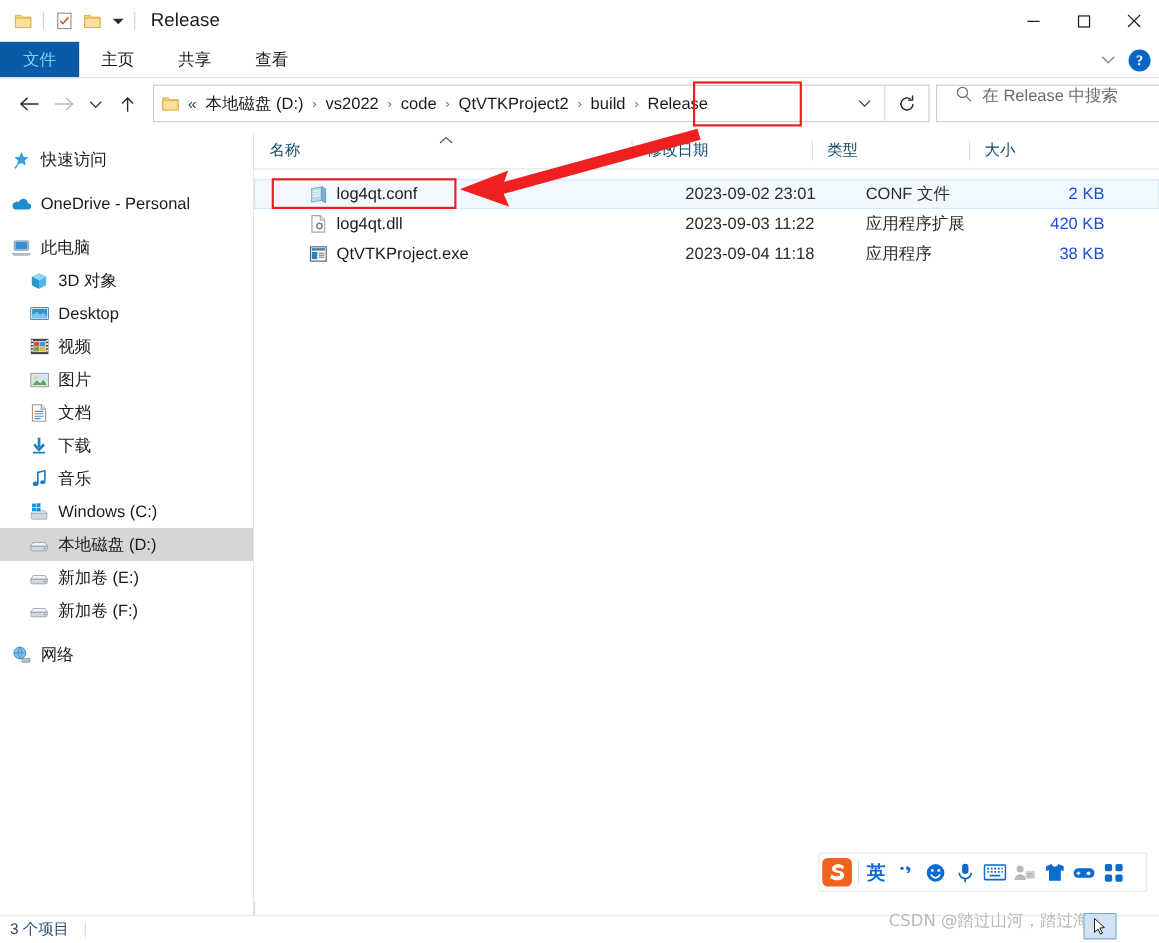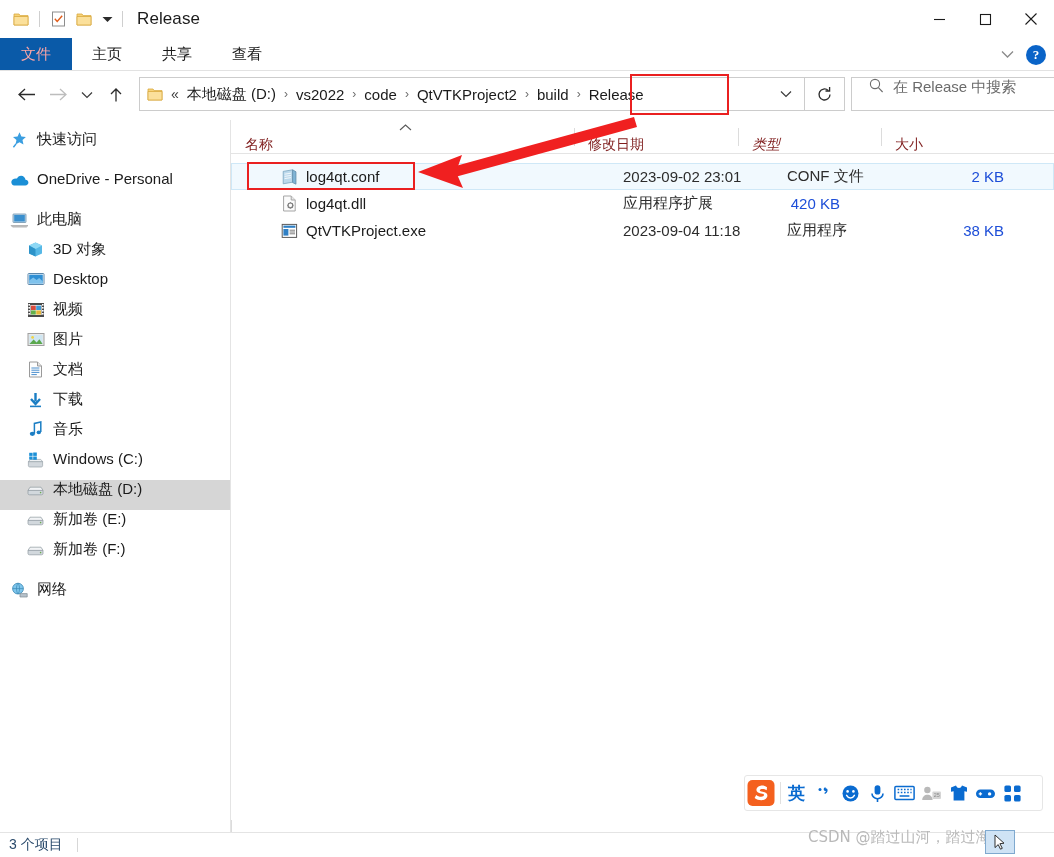--- a/index.html
+++ b/index.html
@@ -43,21 +43,21 @@
     width: 46px; height: 38px; display: flex; align-items: center; justify-content: center;
   }
   .wc svg { display: block; }
 
   
   .ribbon {
     position: absolute; left: 0; top: 38px; width: 1054px; height: 33px;
     background: #ffffff; display: flex; align-items: stretch;
   }
   .tab-file {
-    width: 72px; background: #0a5aa8; color: #fca5a5;
+    width: 72px; background: #0a5aa8; color: #7dd3fc;
     display: flex; align-items: center; justify-content: center;
     font-size: 15px;
   }
   .tab {
     padding: 0 20px; display: flex; align-items: center; justify-content: center;
     font-size: 15px; color: #1b1b1b;
   }
   .ribbon-right {
     position: absolute; right: 8px; top: 0; height: 33px;
     display: flex; align-items: center; gap: 8px;
@@ -121,50 +121,50 @@
     position: absolute; left: 630px; top: 74px; width: 99px; height: 41px;
     border: 2px solid #ea2020; pointer-events: none; z-index: 30;
   }
 
   
   .sidebar {
     position: absolute; left: 0; top: 120px; width: 230px; height: 712px;
     background: #ffffff; overflow: hidden;
   }
   .sb-item {
-    display: flex; height: 30px; padding-left: 10px; gap: 8px;
+    display: flex; align-items: center; height: 30px; padding-left: 10px; gap: 8px;
     font-size: 15px; color: #1b1b1b; white-space: nowrap;
   }
   .sb-item.indent1 { padding-left: 26px; }
   .sb-item.sel { background: #d6d6d6; }
   .sb-icon { width: 19px; height: 19px; display: flex; align-items: center; justify-content: center; flex: 0 0 19px; }
   .sb-gap { height: 10px; }
 
   .vsplit {
     position: absolute; left: 230px; top: 120px; width: 1px; height: 712px; background: #e4e4e4;
   }
 
   
   .listpane {
     position: absolute; left: 231px; top: 120px; width: 823px; height: 712px; background: #fff;
   }
   .colhdr {
     position: relative; height: 34px; display: flex; align-items: center;
     border-bottom: 1px solid #e4e4e4;
   }
   .col {
-    font-size: 14px; color: #7f1d1d; position: relative; height: 34px;
-    display: flex; align-items: flex-end; padding-left: 14px;
+    font-size: 14px; color: #0c4a6e; position: relative; height: 34px;
+    display: flex; align-items: center; padding-left: 14px;
   }
   .col + .col::before {
     content: ""; position: absolute; left: 0; top: 8px; width: 1px; height: 18px; background: #dcdcdc;
   }
   .col-name { width: 343px; }
   .col-date { width: 164px; }
-  .col-type { width: 143px; font-style: italic; }
+  .col-type { width: 143px; }
   .col-size { width: 98px; justify-content: flex-end; padding-right: 0; padding-left: 14px; }
   .col-size span { margin-right: auto; }
   .sortcaret {
     position: absolute; left: 168px; top: 1px; font-size: 12px; color: #555;
     line-height: 1;
   }
 
   .row {
     height: 27px; display: flex; align-items: center;
     border: 1px solid transparent;
@@ -601,20 +601,21 @@
         <span class="ficon">
           <svg width="15" height="17" viewBox="0 0 15 17">
             <path d="M1.6 1h7.6l4 4v11h-11.6z" fill="#fbfbfb" stroke="#a5a5a5" stroke-width="1"></path>
             <path d="M9.2 1v4h4" fill="#e8e8e8" stroke="#a5a5a5" stroke-width="1"></path>
             <circle cx="8.4" cy="10.4" r="2.4" fill="none" stroke="#7e7e7e" stroke-width="1.2"></circle>
             <path d="M8.4 7.2v1M8.4 12.6v1M5.4 10.4h1M10.4 10.4h1M6.3 8.3l.7.7M9.8 11.8l.7.7M10.5 8.3l-.7.7M6.9 11.8l-.7.7" stroke="#7e7e7e" stroke-width="1"></path>
           </svg>
         </span>
         <span>log4qt.dll</span>
       </div>
+      <div class="cell c-date">2023-09-03 11:22</div>
       <div class="cell c-type">应用程序扩展</div>
       <div class="cell c-size">420 KB</div>
     </div>
 
     <div class="row">
       <div class="cell c-name">
         <span class="ficon">
           <svg width="17" height="16" viewBox="0 0 17 16">
             <rect x="1.2" y="1.4" width="14.4" height="13" fill="#ffffff" stroke="#5a5a5a" stroke-width="1"></rect>
             <rect x="2.4" y="2.6" width="12" height="2.2" fill="#2f7fc4"></rect>

